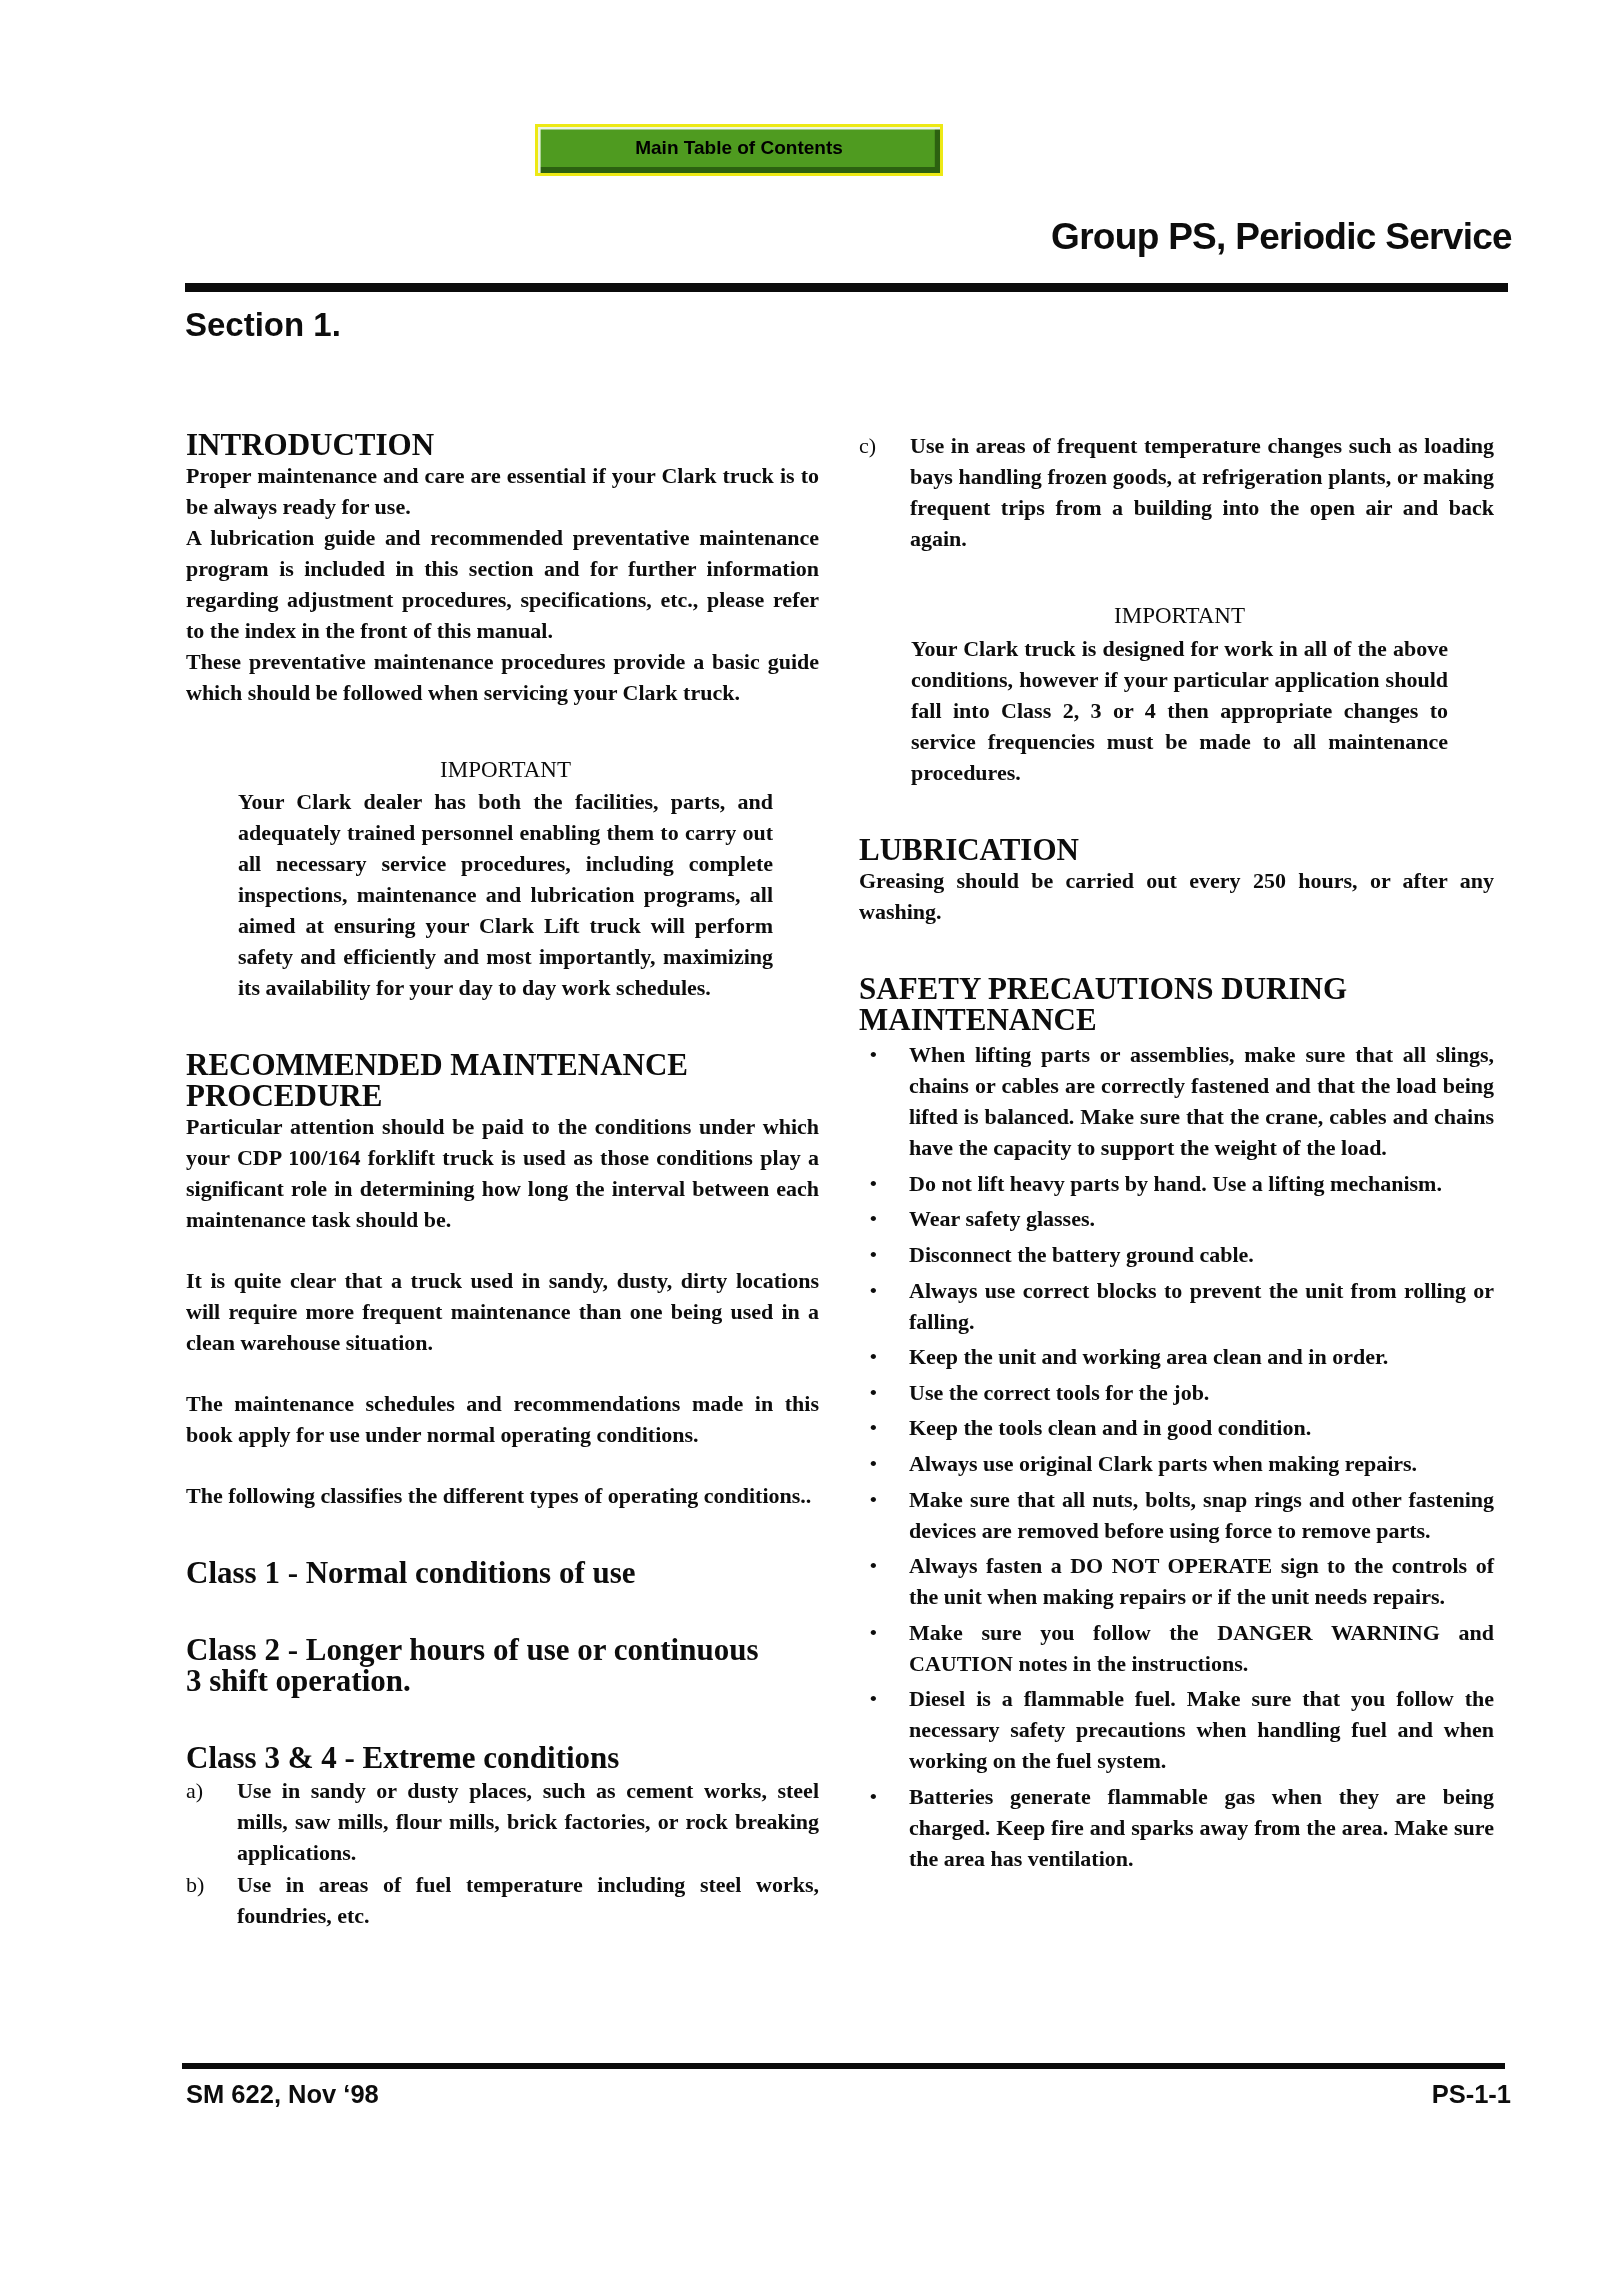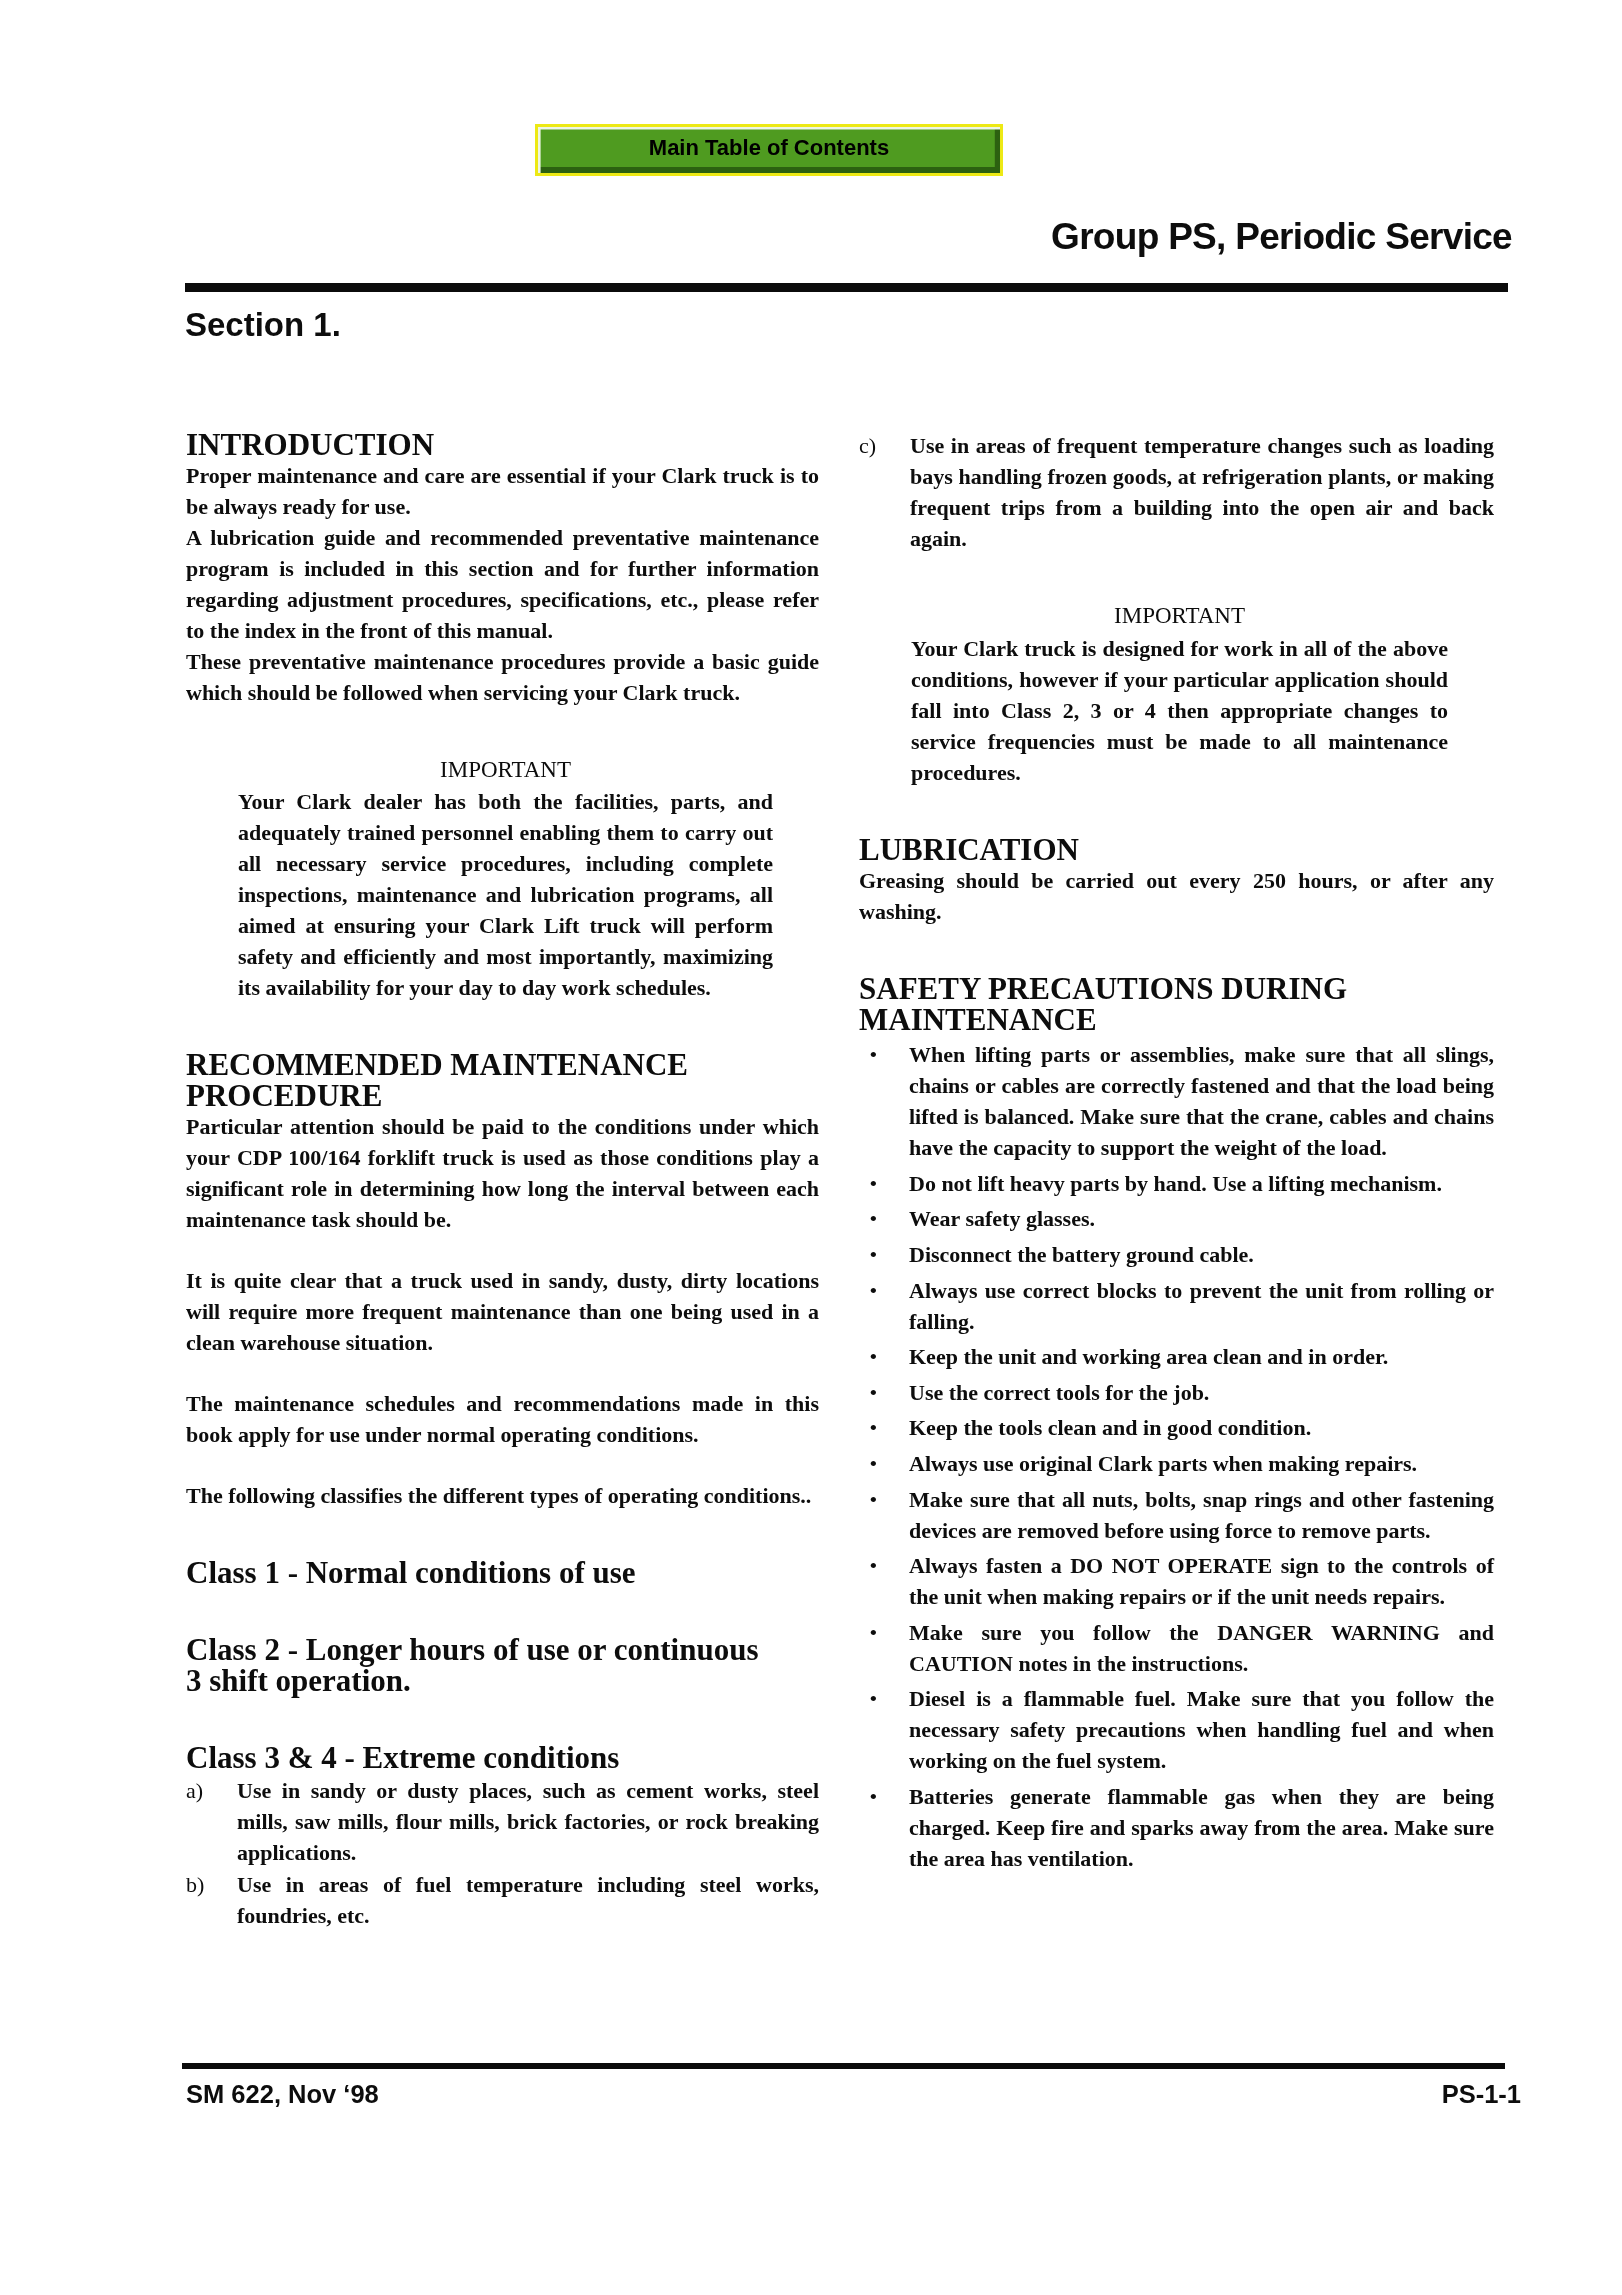--- a/index.html
+++ b/index.html
@@ -12,26 +12,26 @@
   html,body{margin:0;padding:0;background:#e9e9e9;}
   .page{
     position:relative;
     width:1623px;height:2295px;
     background:#ffffff;
     font-family:"Liberation Serif", serif;
     color:var(--ink);
     overflow:hidden;
   }
   .toc-btn{
-    position:absolute;left:535px;top:124px;width:468px;height:52px;
+    position:absolute;left:535px;top:124px;width:408px;height:52px;
     background:var(--btn-face);
     border:3.9px solid var(--btn-border);
     box-shadow: inset 2.6px 2.6px 0 var(--btn-highlight), inset -5.2px -5.9px 0 var(--btn-shadow);
     font-family:"Liberation Sans", sans-serif;
-    font-weight:bold;font-size:22px;color:#000;
+    font-weight:bold;font-size:19px;color:#000;
     display:flex;align-items:center;justify-content:center;
     cursor:pointer;padding:0 6.5px 3.9px 6.5px;box-sizing:border-box;
   }
   .group-title{
     position:absolute;top:216px;right:111px;
     font-family:"Liberation Sans", sans-serif;
     font-weight:bold;font-size:37px;letter-spacing:-0.7px;
     white-space:nowrap;
   }
   .header-rule{
@@ -75,21 +75,21 @@
   .footer-rule{
     position:absolute;left:182px;top:2063px;width:1323px;height:5.9px;
     background:#0b0b0b;
   }
   .footer-left,.footer-right{
     position:absolute;top:2080px;
     font-family:"Liberation Sans", sans-serif;
     font-weight:bold;font-size:25.5px;white-space:nowrap;
   }
   .footer-left{left:186px;}
-  .footer-right{right:102px;}
+  .footer-right{right:112px;}
 </style>
 </head>
 <body>
 
 <div class="page">
 
   <button class="toc-btn">Main Table of Contents</button>
 
   <div class="group-title">Group PS, Periodic Service</div>
 

